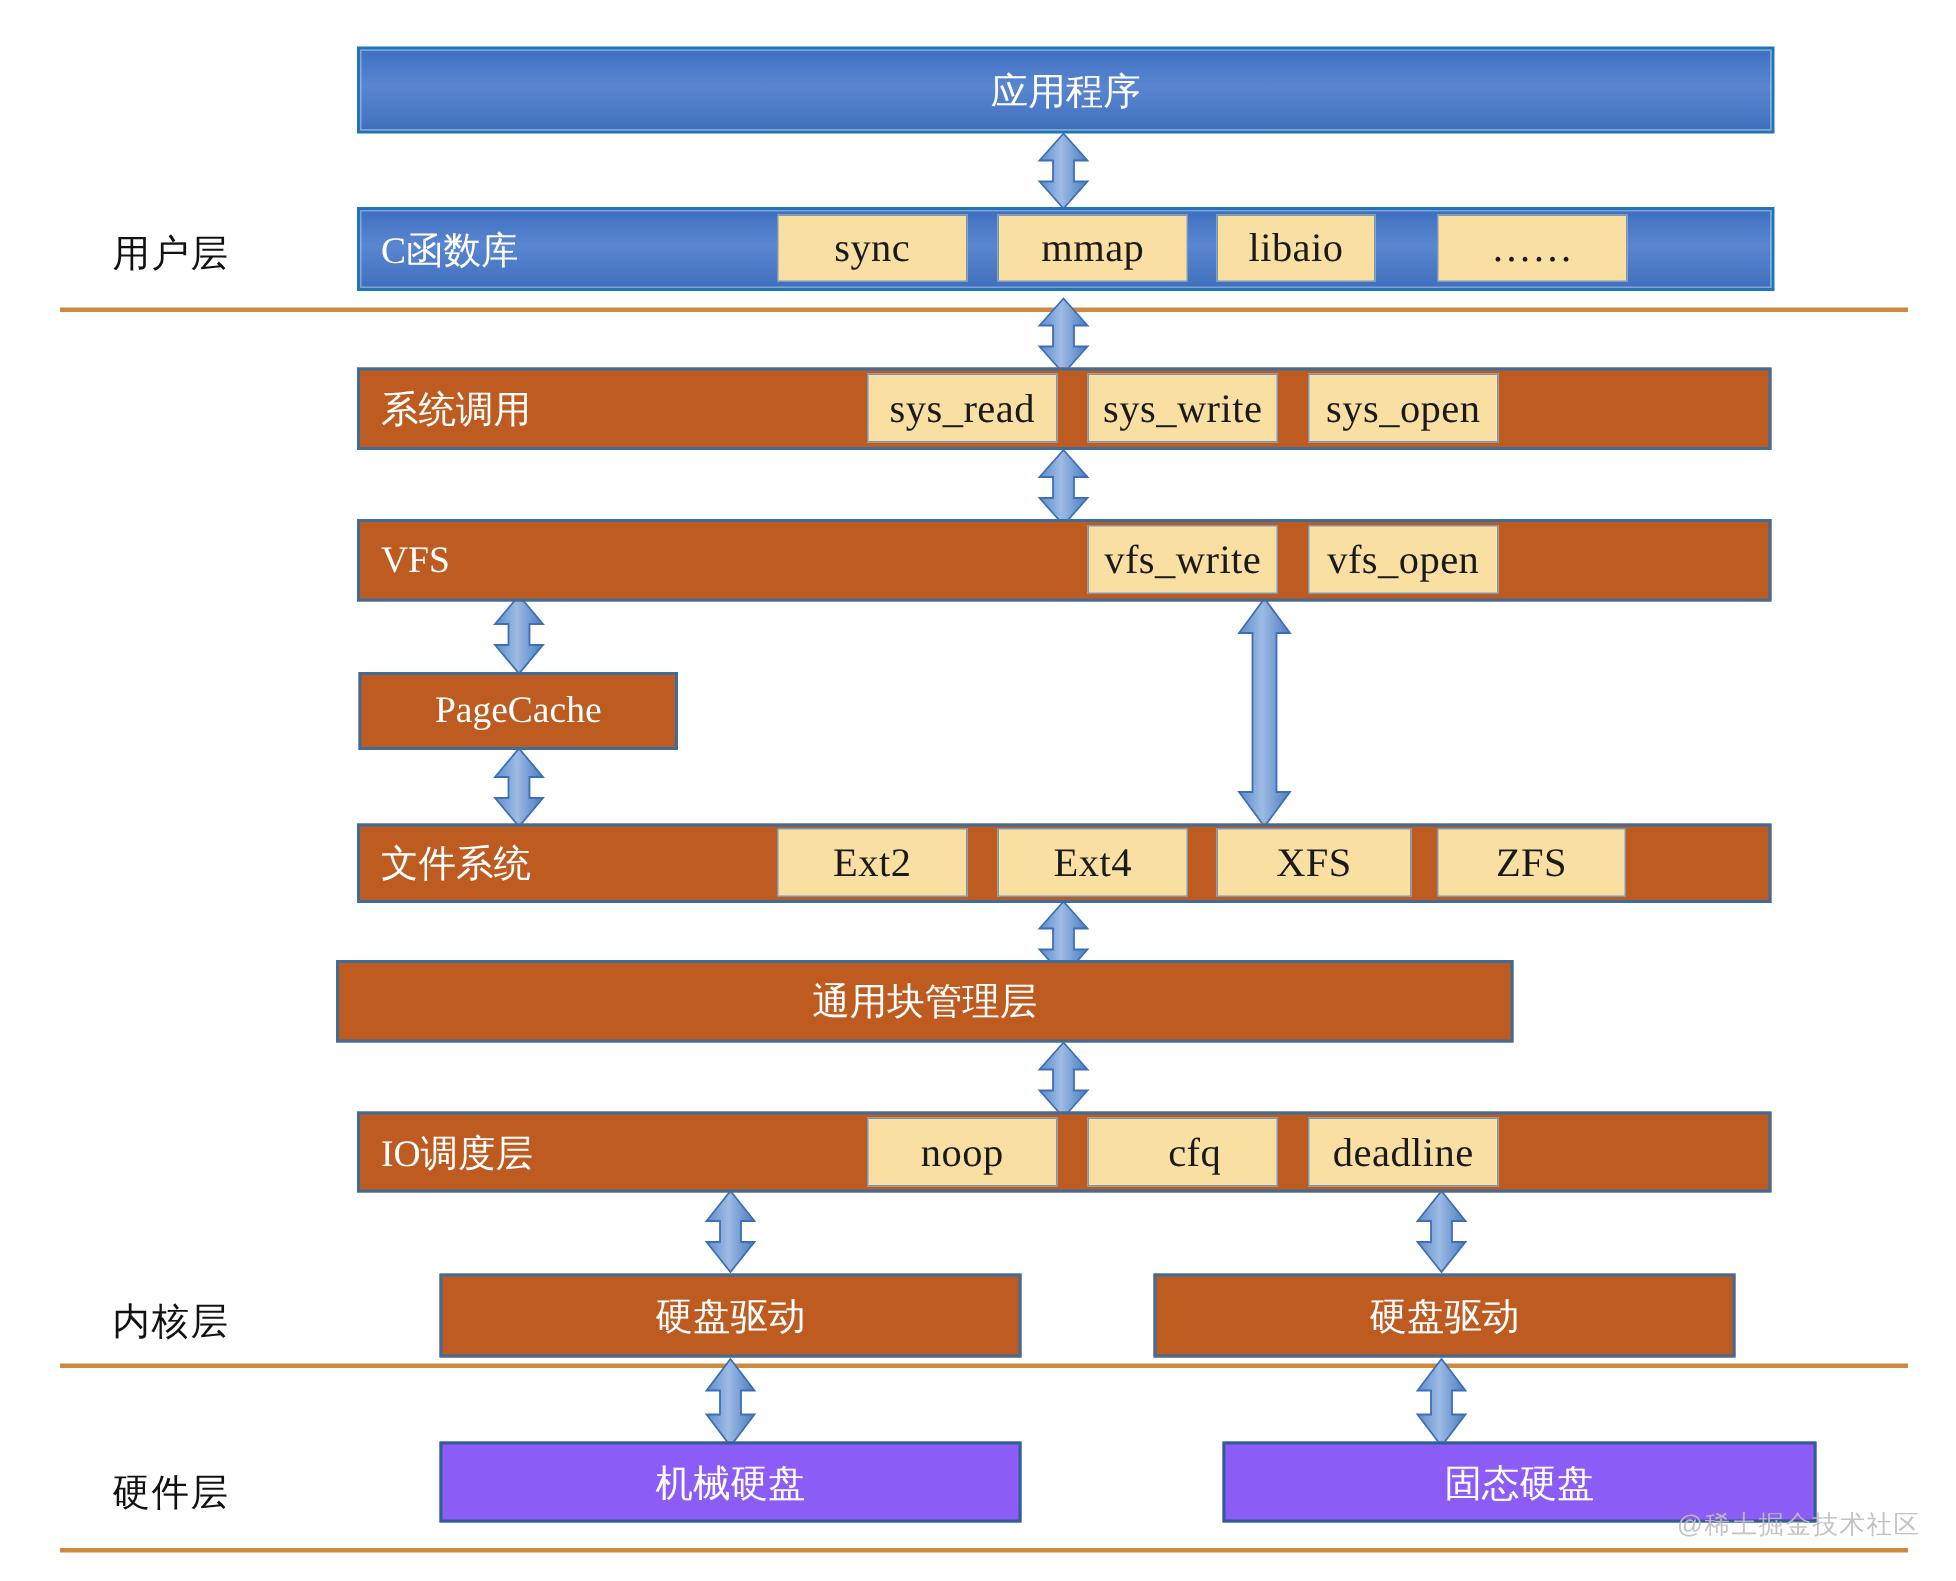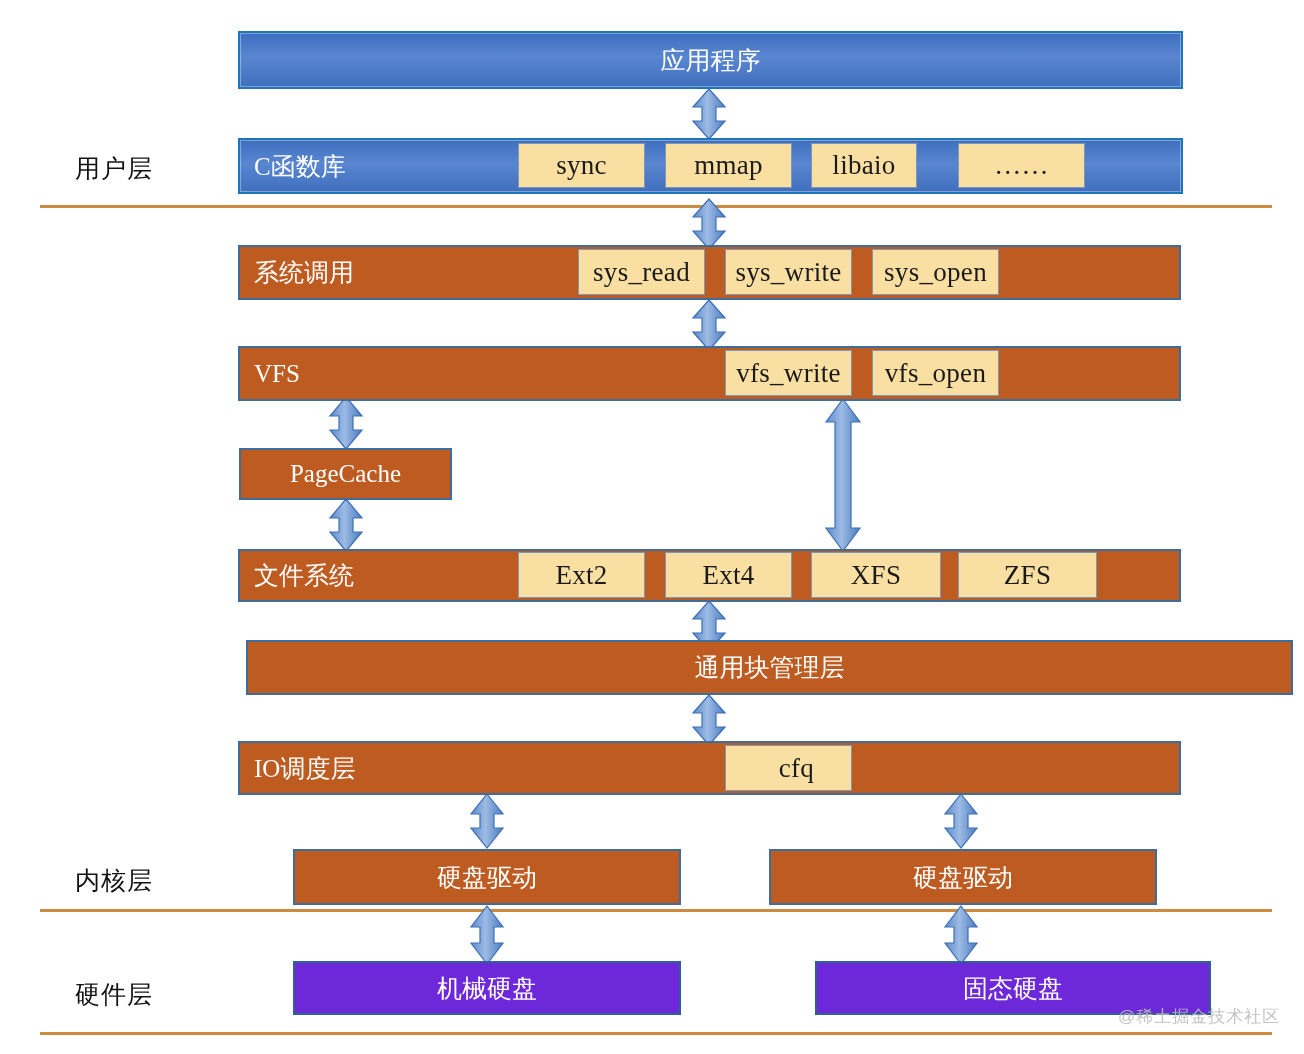--- a/index.html
+++ b/index.html
@@ -48,21 +48,21 @@
   .bar.blue {
     background: linear-gradient(to bottom, #3d6fc0 0%, #5a86d0 45%, #3f6fbd 100%);
     border-color: #1e76b8;
     box-shadow: inset 0 0 0 1px rgba(255,255,255,0.35);
   }
   .bar.orange {
     background: #bd5b21;
     border-color: #3f6d9a;
   }
   .bar.green {
-    background: #6d28d9;
+    background: #8b5cf6;
     border-color: #2f6094;
   }
   .bar-label {
     position: absolute;
     font-family: "Liberation Serif", "DejaVu Serif", serif;
     color: #ffffff;
     font-size: 25px;
     white-space: nowrap;
   }
   .bar-label.left {
@@ -198,30 +198,32 @@
   <div class="bar orange" style="left:239px; top:448px; width:213px; height:52px;">
     <span class="bar-label center">PageCache</span>
   </div>
 
   <div class="bar orange" style="left:238px; top:549px; width:943px; height:53px;">
     <span class="bar-label left">文件系统</span>
   </div>
   <div class="chip" style="left:518px; top:552px; width:127px; height:46px;">Ext2</div>
   <div class="chip" style="left:665px; top:552px; width:127px; height:46px;">Ext4</div>
   <div class="chip" style="left:811px; top:552px; width:130px; height:46px;">XFS</div>
-  <div class="chip" style="left:958px; top:552px; width:139px; height:46px;">ZFS</div>
-
-  <div class="bar orange" style="left:246px; top:640px; width:1047px; height:55px;">
+  <div class="chip" style="left:958px; top:552px; width:126px; height:46px;">ZFS</div>
+
+  <div class="bar orange" style="left:224px; top:640px; width:785px; height:55px;">
     <span class="bar-label center">通用块管理层</span>
   </div>
 
   <div class="bar orange" style="left:238px; top:741px; width:943px; height:54px;">
     <span class="bar-label left">IO调度层</span>
   </div>
+  <div class="chip" style="left:578px; top:745px; width:127px; height:46px;">noop</div>
   <div class="chip" style="left:725px; top:745px; width:127px; height:46px;padding-left:16px;">cfq</div>
+  <div class="chip" style="left:872px; top:745px; width:127px; height:46px;">deadline</div>
 
   <div class="bar orange" style="left:293px; top:849px; width:388px; height:56px;">
     <span class="bar-label center">硬盘驱动</span>
   </div>
   <div class="bar orange" style="left:769px; top:849px; width:388px; height:56px;">
     <span class="bar-label center">硬盘驱动</span>
   </div>
 
   <div class="bar green" style="left:293px; top:961px; width:388px; height:54px;">
     <span class="bar-label center">机械硬盘</span>

